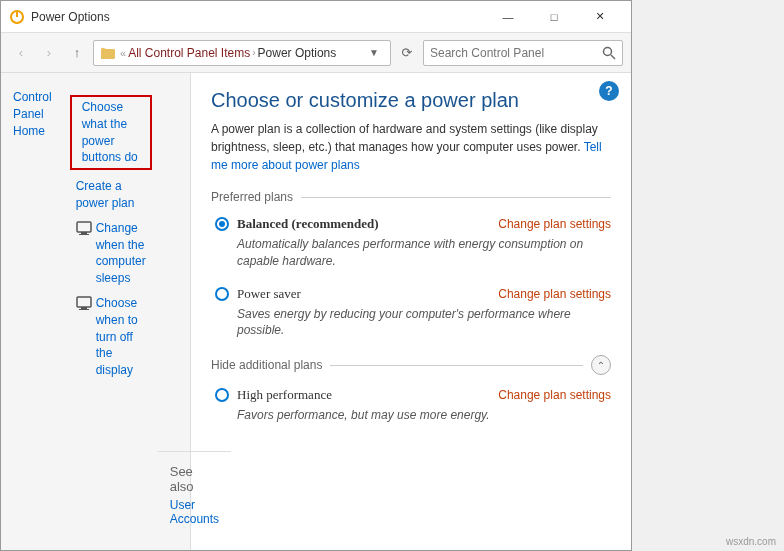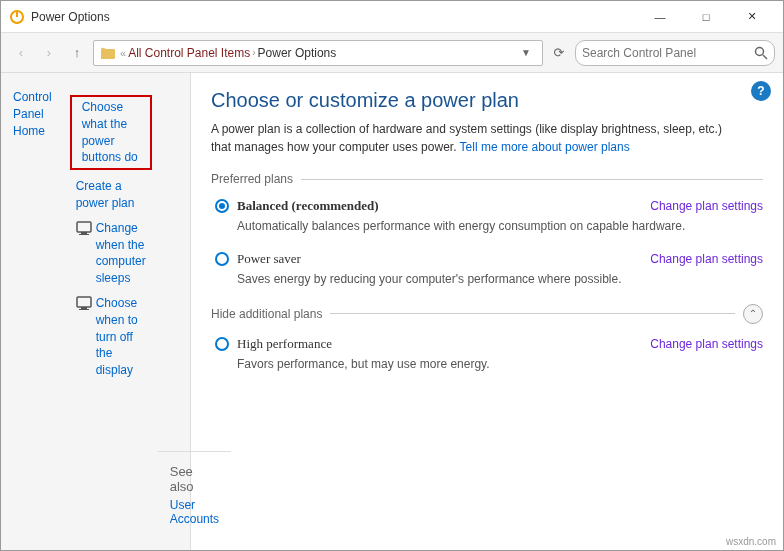--- a/index.html
+++ b/index.html
@@ -7,21 +7,21 @@
       font-family: 'Segoe UI', Arial, sans-serif;
       font-size: 12px;
       background: #f0f0f0;
       width: 784px;
       height: 551px;
       overflow: hidden;
     }
 
     
     .window {
-      width: 784px;
+      width: 632px;
       height: 551px;
       border: 1px solid #999;
       display: flex;
       flex-direction: column;
       background: #fff;
     }
 
     .title-bar {
       background: #fff;
       height: 32px;
@@ -146,21 +146,21 @@
       justify-content: center;
     }
 
     .search-box {
       width: 200px;
       height: 26px;
       border: 1px solid #bbb;
       display: flex;
       align-items: center;
       background: #fff;
-      border-radius: 10px;
+      border-radius: 2px;
       padding: 0 6px;
       gap: 4px;
     }
 
     .search-input {
       border: none;
       outline: none;
       flex: 1;
       font-size: 12px;
       color: #999;
@@ -364,25 +364,26 @@
       height: 6px;
       border-radius: 50%;
       background: #0078d4;
     }
 
     .plan-description {
       font-size: 12px;
       color: #555;
       margin-left: 22px;
       line-height: 1.4;
+      font-style: italic;
     }
 
     .change-plan-link {
       font-size: 12px;
-      color: #6d28d9;
+      color: #c2410c;
       text-decoration: none;
       cursor: pointer;
       white-space: nowrap;
     }
 
     .watermark {
       position: fixed;
       bottom: 4px;
       right: 8px;
       font-size: 10px;

